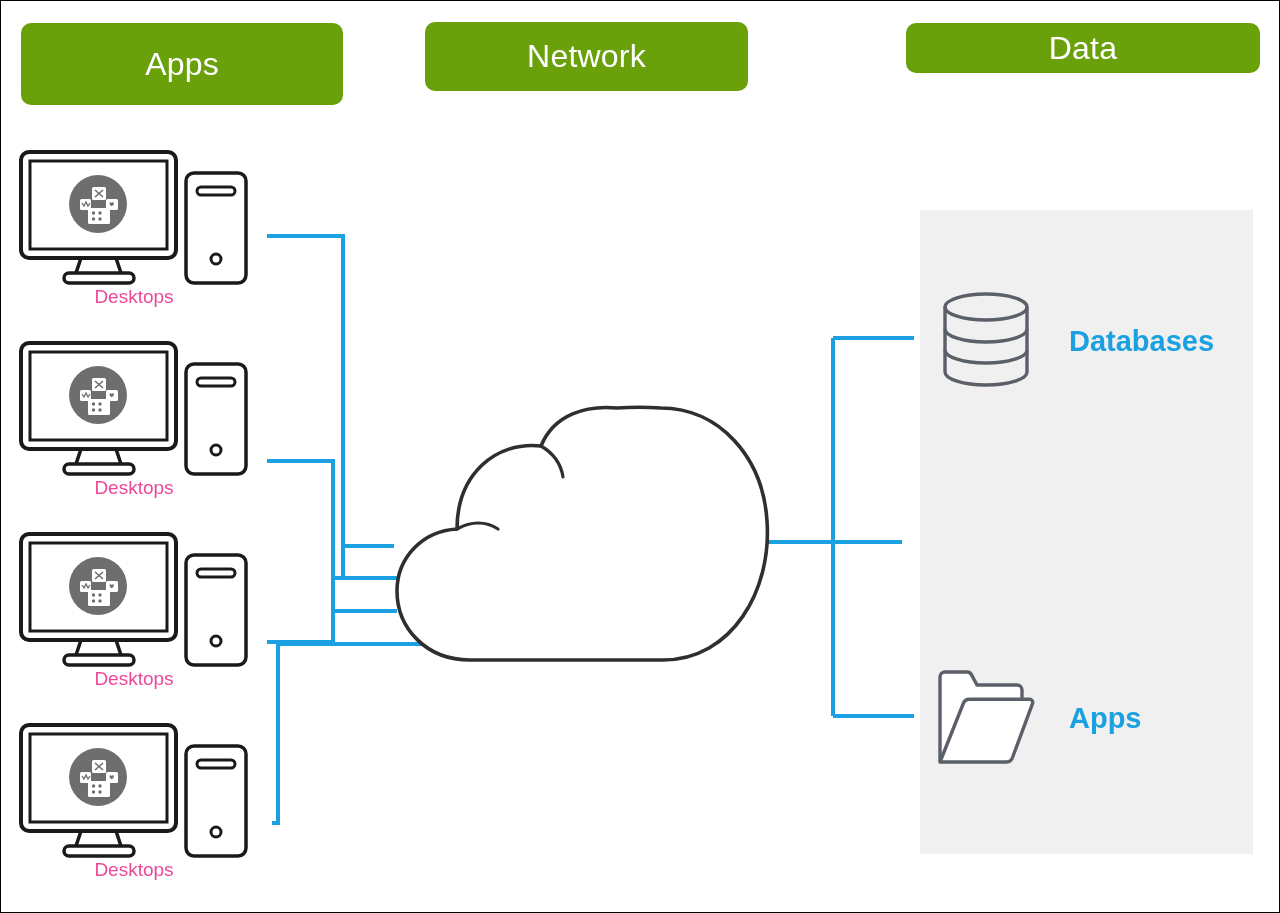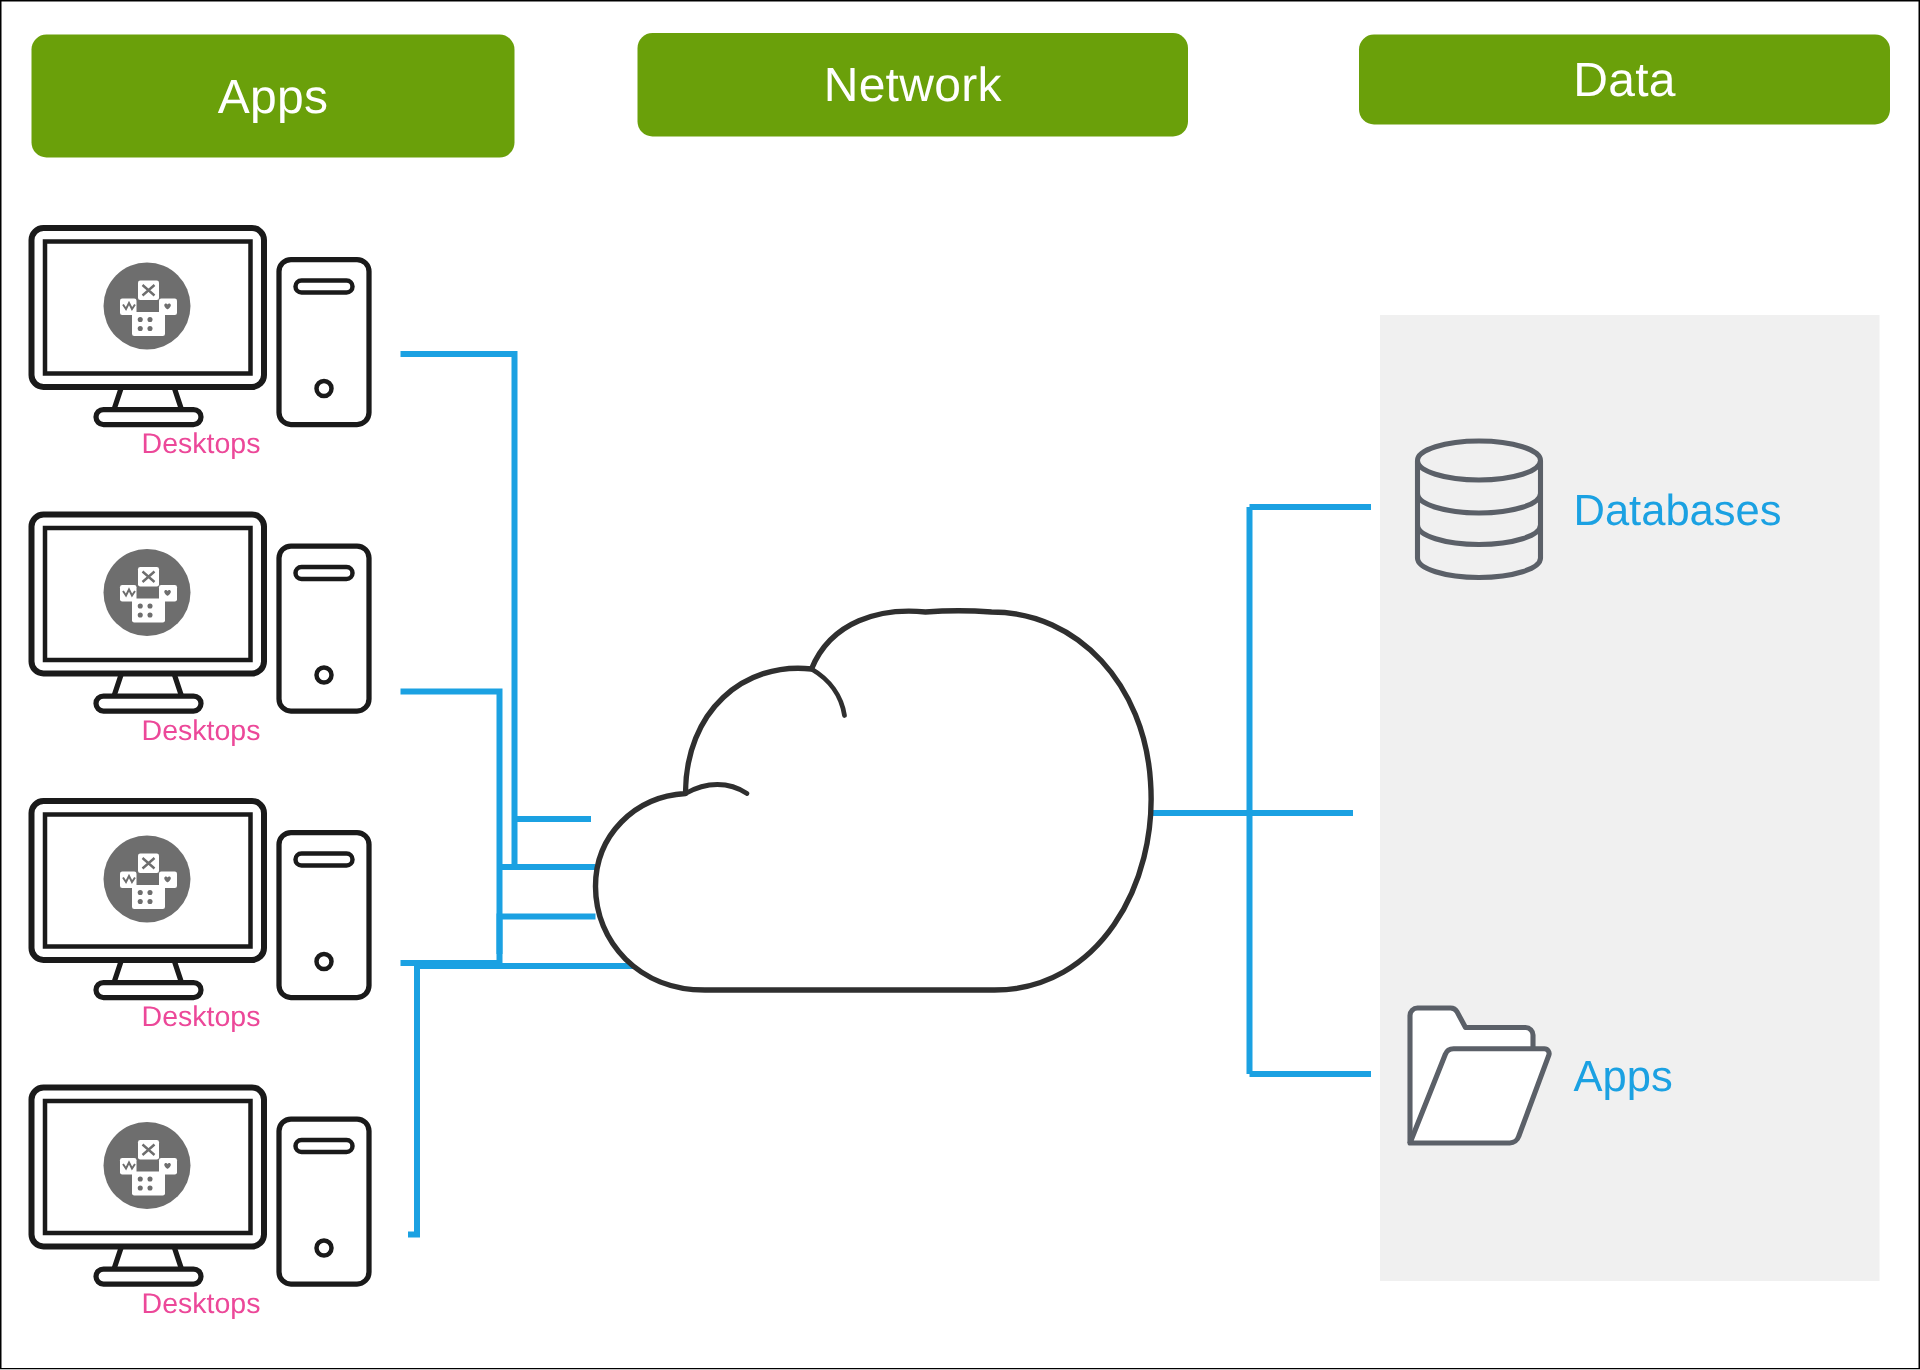--- a/index.html
+++ b/index.html
@@ -19,37 +19,37 @@
     background:var(--green,#6aa00a);
     border-radius:10px;
     display:flex;align-items:center;justify-content:center;
     color:#ffffff;
     font-size:32px;
     font-weight:400;
     letter-spacing:.2px;
     user-select:none;
   }
   #pill-apps{left:20px;top:22px;width:322px;height:82px;}
-  #pill-network{left:424px;top:21px;width:367px;height:69px;}
-  #pill-data{left:905px;top:22px;width:354px;height:60px;align-items:center;}
+  #pill-network{left:424px;top:21px;width:323px;height:69px;}
+  #pill-data{left:905px;top:22px;width:354px;height:50px;align-items:center;}
 
   
   #data-panel{
     position:absolute;left:919px;top:209px;width:333px;height:644px;
     background:#f0f0f0;
   }
   .data-row{position:absolute;display:flex;align-items:center;}
   .data-label{
     color:#1ba1e2;font-size:29px;line-height:1;white-space:nowrap;
   }
   #row-databases{left:930px;top:286px;}
   #row-servers{left:930px;top:473px;}
   #row-files{left:930px;top:663px;}
   .data-icon{width:110px;height:108px;flex:0 0 auto;}
-  .data-row .data-label{margin-left:8px;}
+  .data-row .data-label{margin-left:28px;font-weight:bold;}
 
   
   .desktop-group{position:absolute;width:260px;height:190px;}
   #dg-1{left:8px;top:141px;}
   #dg-2{left:8px;top:332px;}
   #dg-3{left:8px;top:523px;}
   #dg-4{left:8px;top:714px;}
   .desktop-svg{position:absolute;left:0;top:0;width:250px;height:150px;}
   .desktop-label{
     position:absolute;left:0;top:145px;width:250px;

